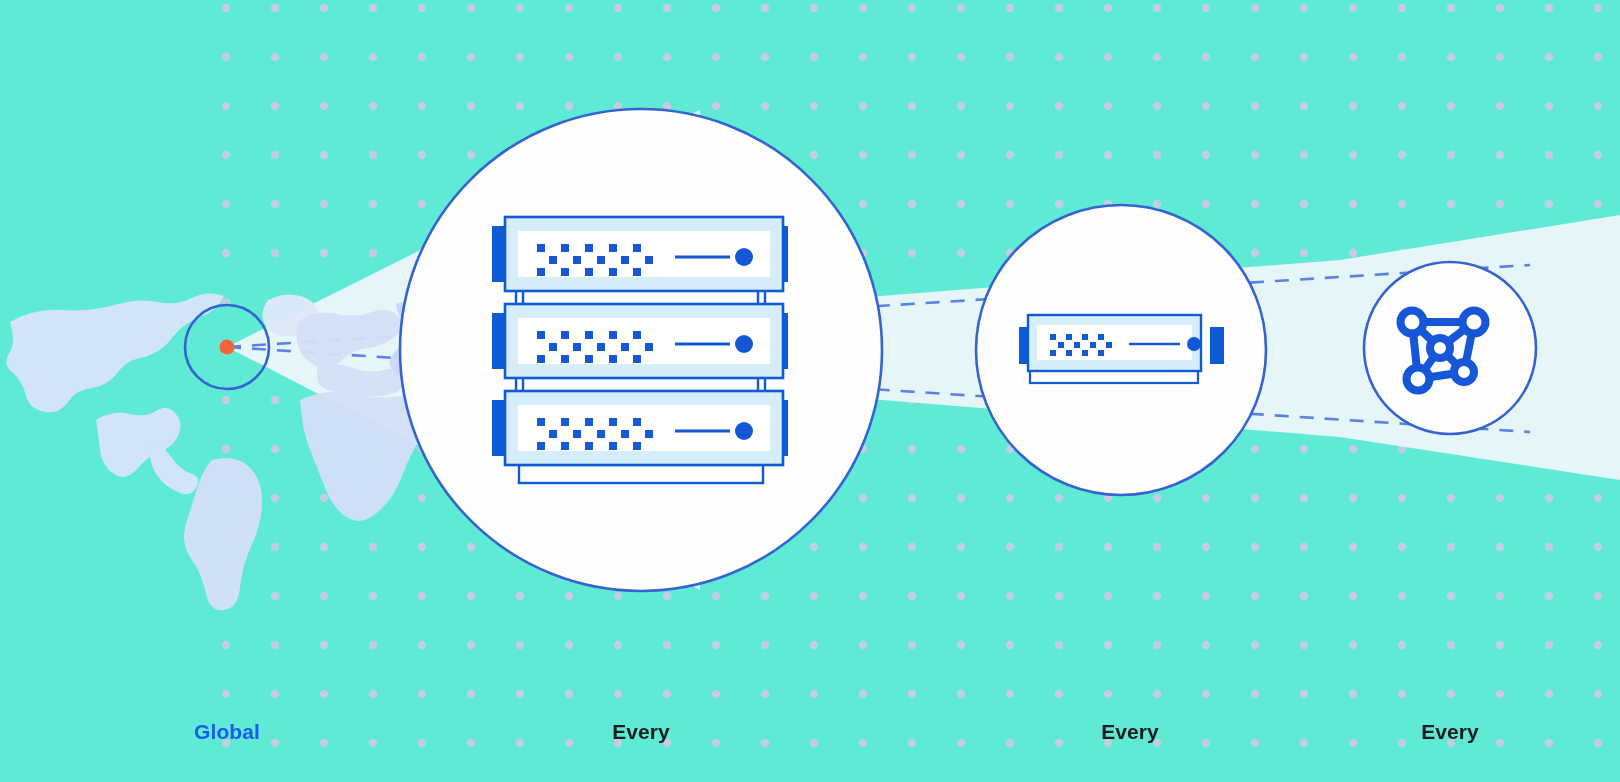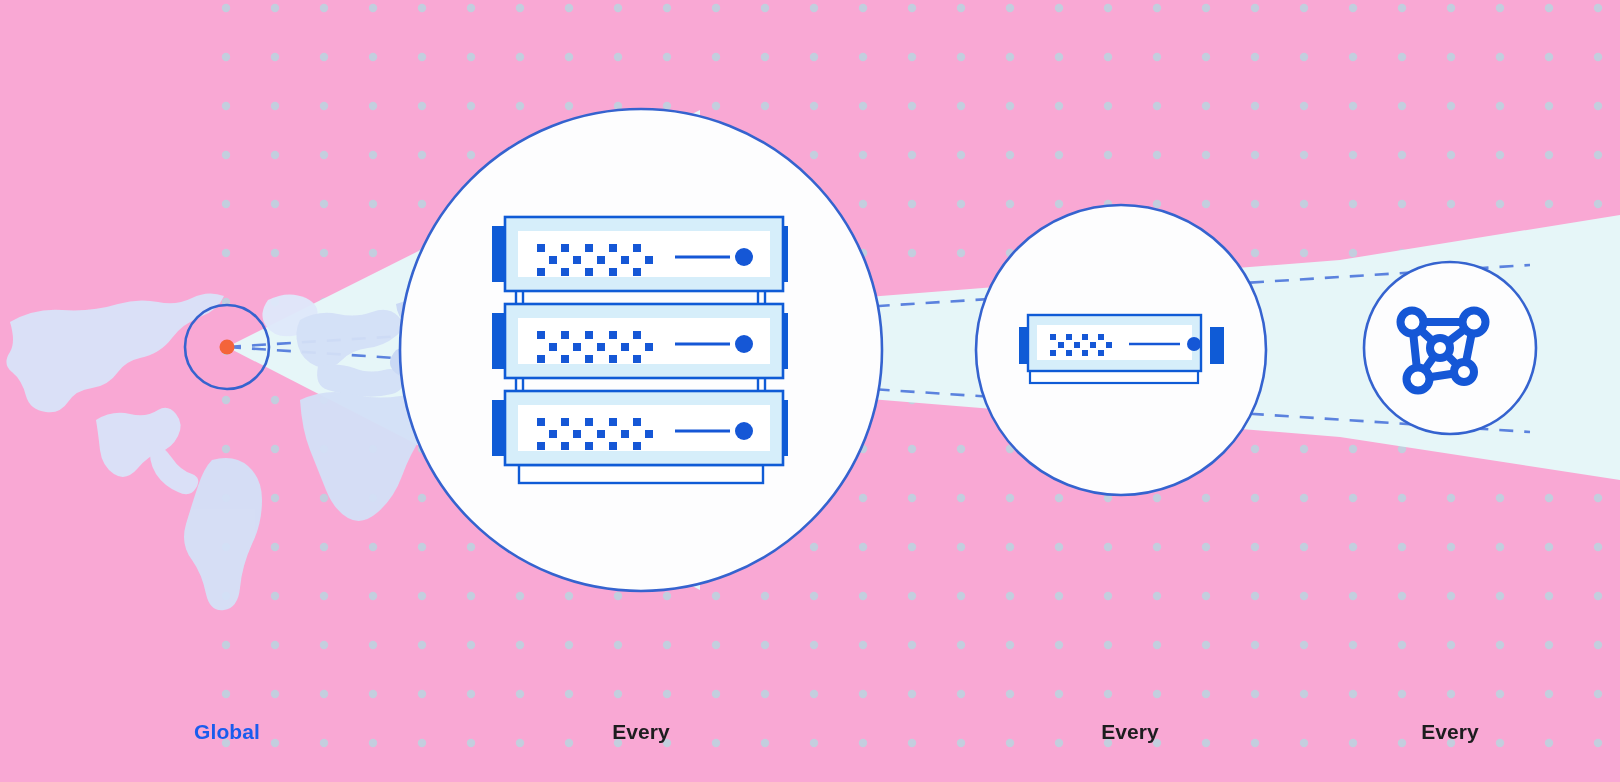--- a/index.html
+++ b/index.html
@@ -8,21 +8,21 @@
     background: #ffffff;
   }
   body {
     font-family: "Liberation Sans", sans-serif;
   }
   #stage {
     position: relative;
     width: 1620px;
     height: 782px;
     overflow: hidden;
-    background: #f9a8d4;
+    background: #5eead4;
   }
   #stage svg.layer {
     position: absolute;
     left: 0;
     top: 0;
     width: 1620px;
     height: 782px;
   }
   .labels {
     position: absolute;

